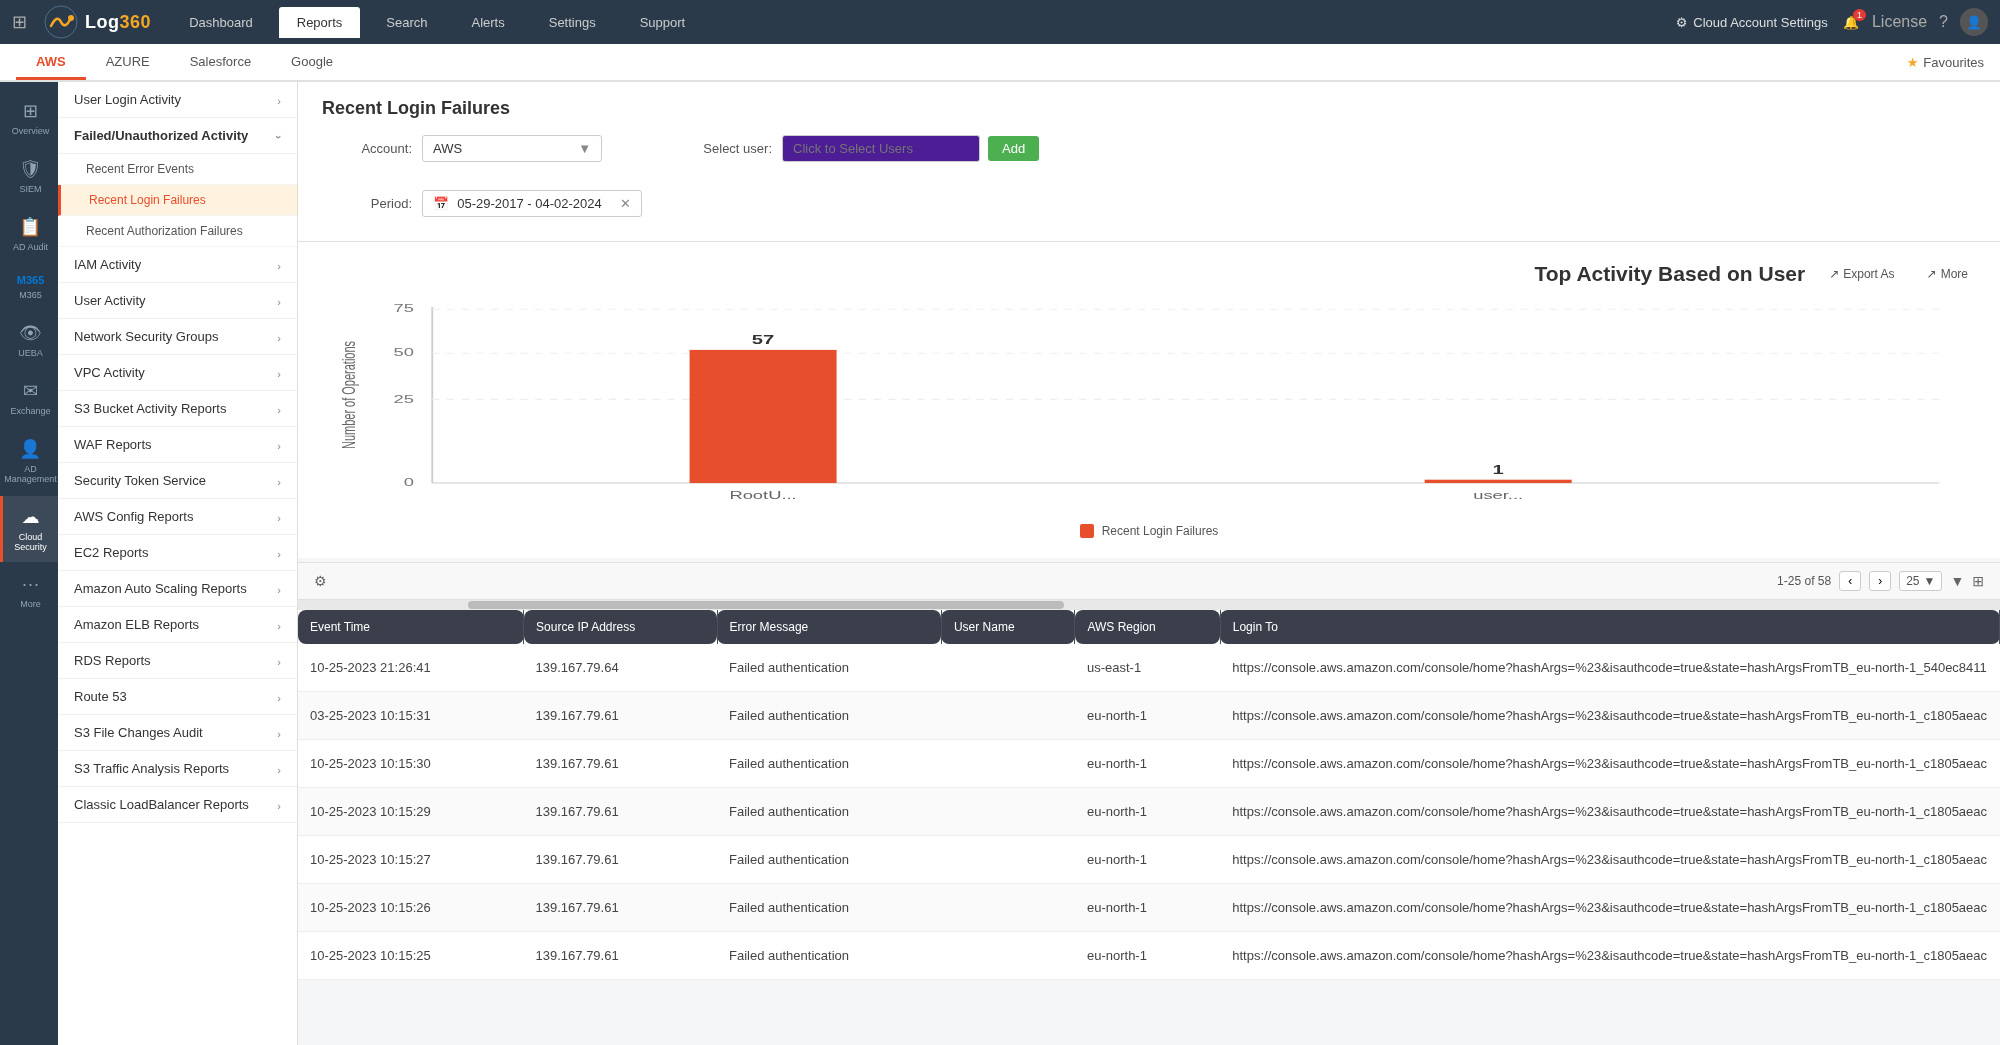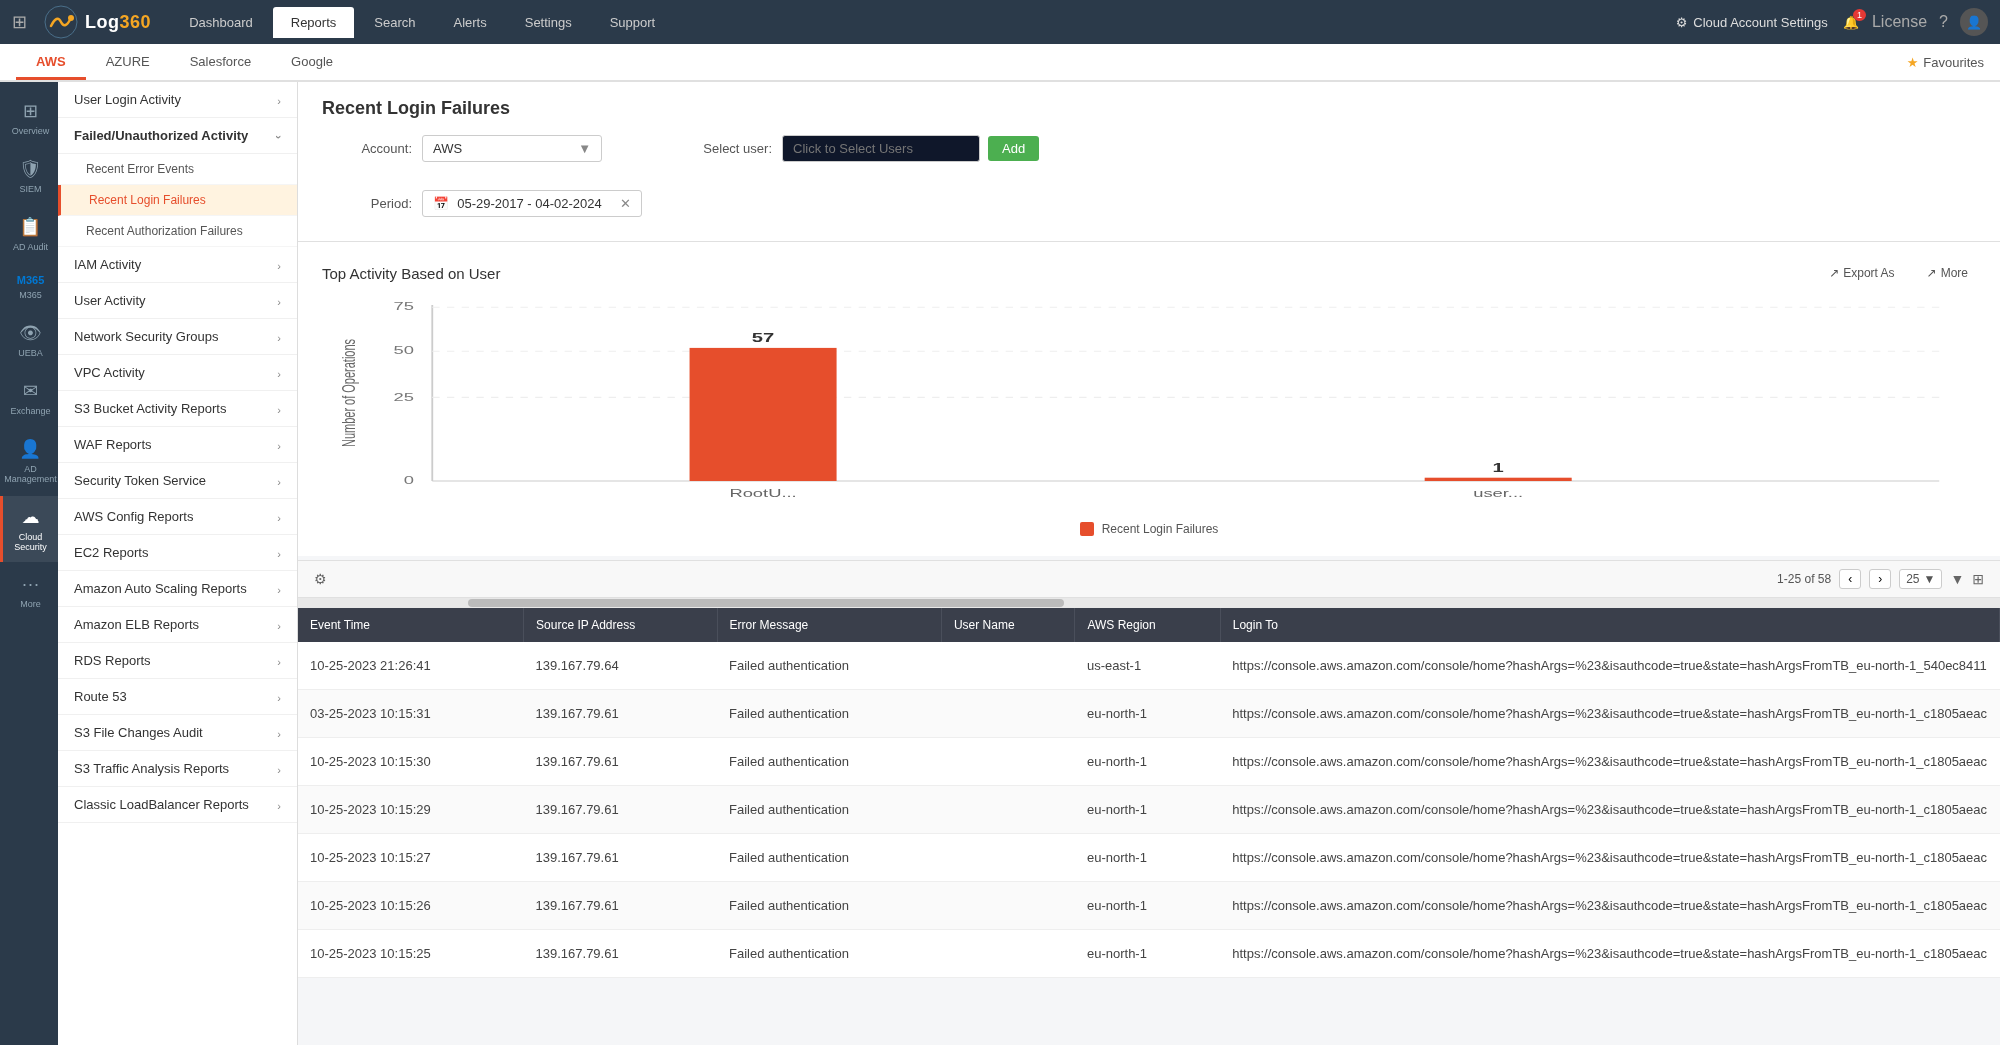--- a/index.html
+++ b/index.html
@@ -34,21 +34,21 @@
     .logo-text span { color: #f5a623; }
     .apps-grid {
       color: #aaa;
       font-size: 18px;
       margin-right: 16px;
       cursor: pointer;
     }
     .nav-tabs {
       display: flex;
       align-items: center;
-      gap: 2px;
+      gap: 8px;
     }
     .nav-tab {
       padding: 8px 18px;
       color: #ccc;
       cursor: pointer;
       border-radius: 3px 3px 0 0;
       font-size: 13px;
       transition: background 0.15s;
     }
     .nav-tab.active { background: #fff; color: #333; font-weight: 500; }
@@ -267,21 +267,21 @@
       align-items: center;
       gap: 8px;
     }
     .user-input {
       border: 1px solid #ccc;
       border-radius: 3px;
       padding: 5px 10px;
       font-size: 13px;
       color: #999;
       min-width: 180px;
-      background: #0f172a;
+      background: #4c1d95;
     }
     .add-btn {
       background: #4caf50;
       color: #fff;
       border: none;
       border-radius: 3px;
       padding: 5px 14px;
       cursor: pointer;
       font-size: 13px;
       font-weight: 500;
@@ -295,24 +295,24 @@
       position: relative;
     }
     .chart-header {
       display: flex;
       align-items: center;
       justify-content: flex-end;
       margin-bottom: 10px;
       gap: 16px;
     }
     .chart-title {
-      font-size: 15px;
-      font-weight: 400;
+      font-size: 21px;
+      font-weight: 700;
       color: #333;
-      text-align: left;
+      text-align: right;
       flex: 1;
     }
     .export-btn, .more-btn {
       display: flex;
       align-items: center;
       gap: 4px;
       color: #555;
       font-size: 12px;
       cursor: pointer;
       padding: 4px 8px;
@@ -398,20 +398,21 @@
     thead tr {
       background: #3a3f4b;
       color: #fff;
     }
     thead th {
       padding: 10px 12px;
       text-align: left;
       font-weight: 500;
       white-space: nowrap;
       border-right: 1px solid #4a4f5b;
+      border-radius: 8px;
     }
     tbody tr { border-bottom: 1px solid #eee; }
     tbody td {
       padding: 16px 12px;
       color: #444;
       font-size: 13px;
       white-space: nowrap;
       max-width: 400px;
       overflow: hidden;
       text-overflow: ellipsis;

